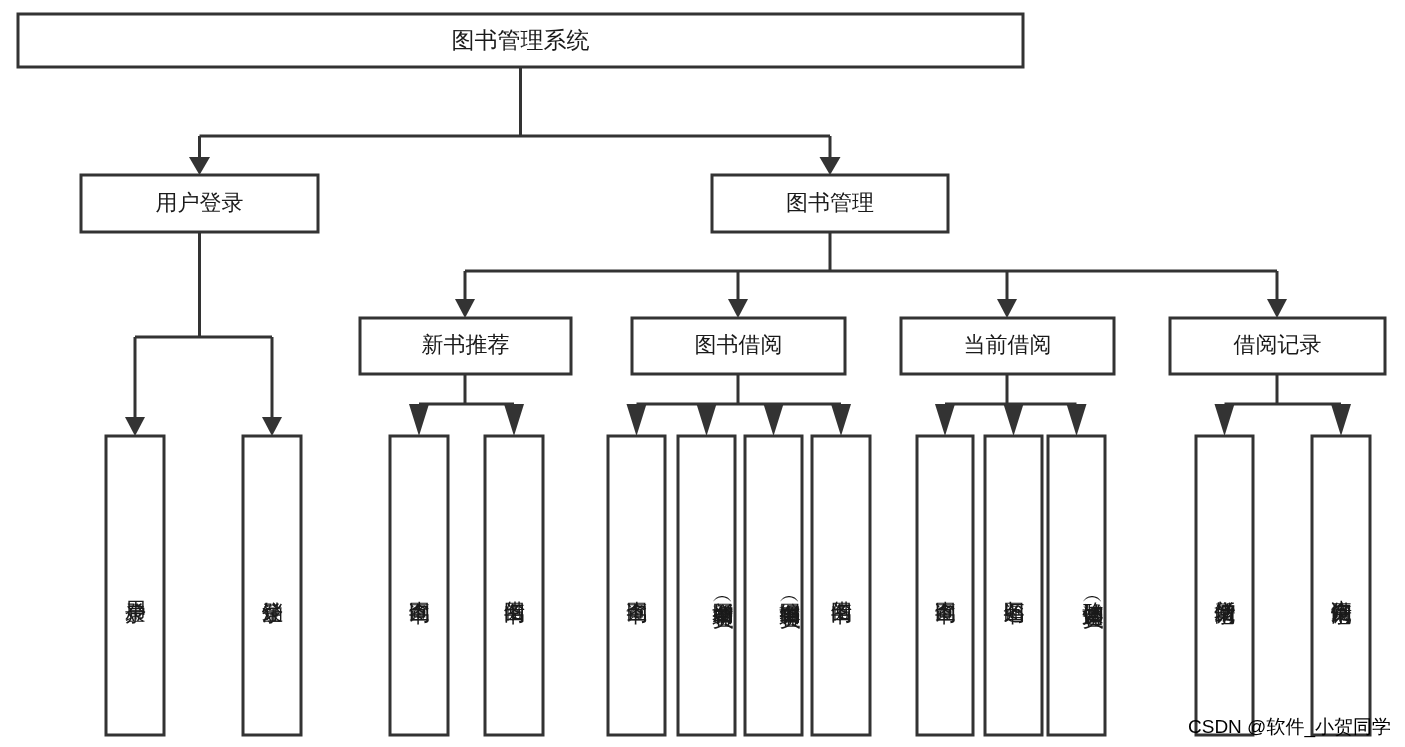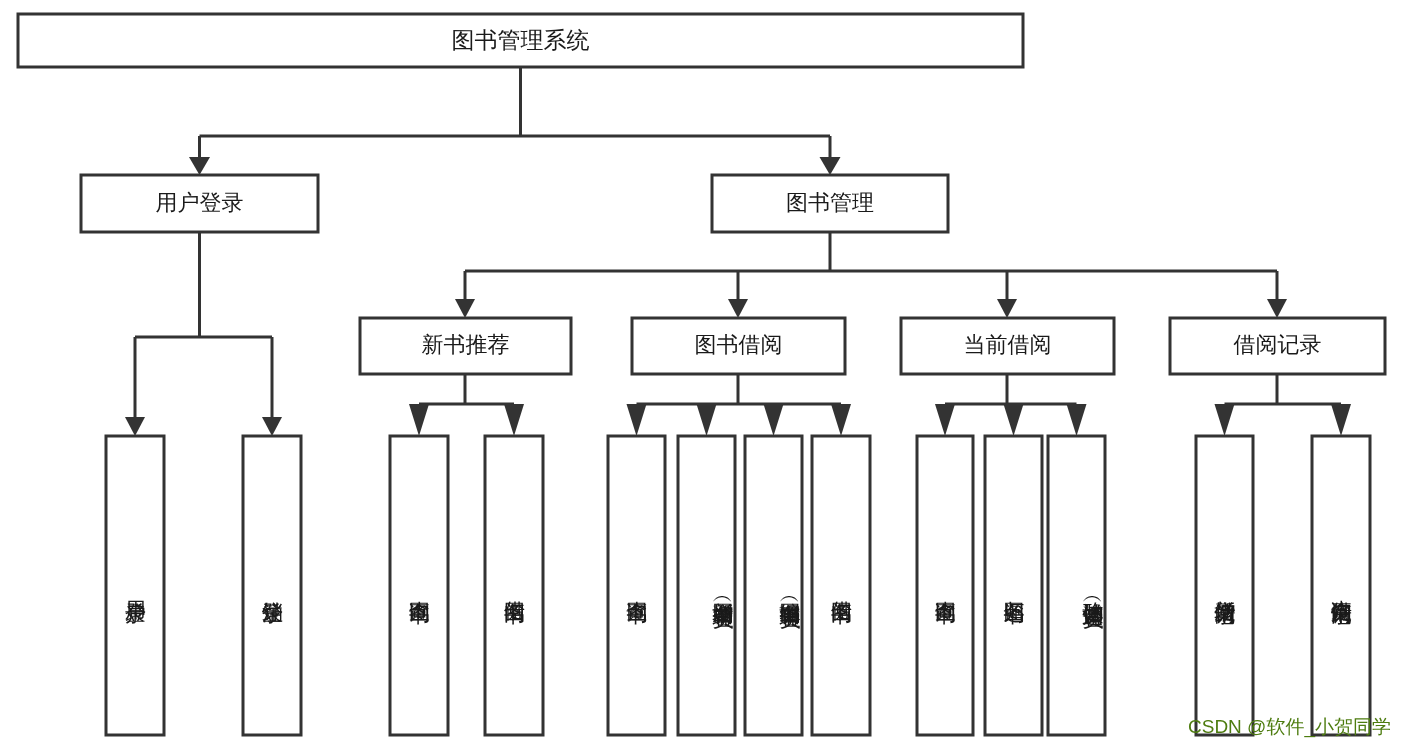--- a/index.html
+++ b/index.html
@@ -73,21 +73,21 @@
   }
   .leaf-label.center-v {
     align-items: center;
   }
   .watermark {
     position: absolute;
     left: 1188px;
     top: 714px;
     font-family: "Liberation Sans", "DejaVu Sans", sans-serif;
     font-size: 19px;
-    color: #4d7c0f;
+    color: #000000;
     white-space: nowrap;
     user-select: none;
   }
 </style>
 </head>
 <body>
 
 <div id="diagram-root">
 
   <svg class="diagram-canvas" viewBox="0 0 1405 747">

